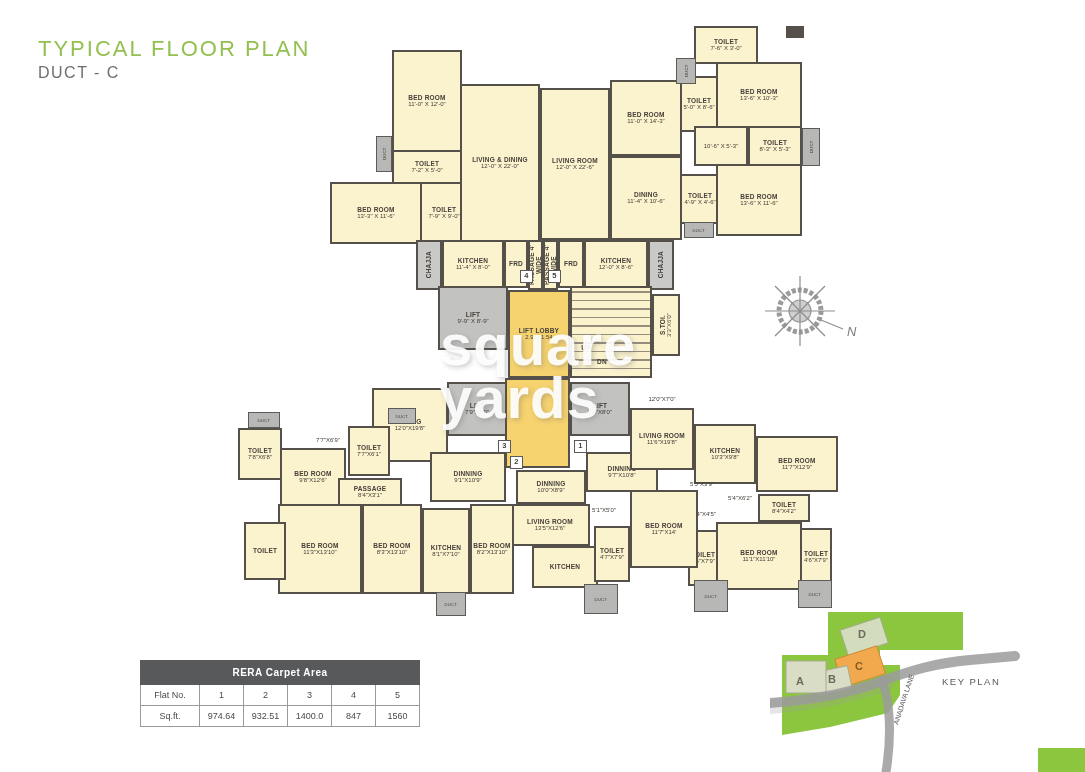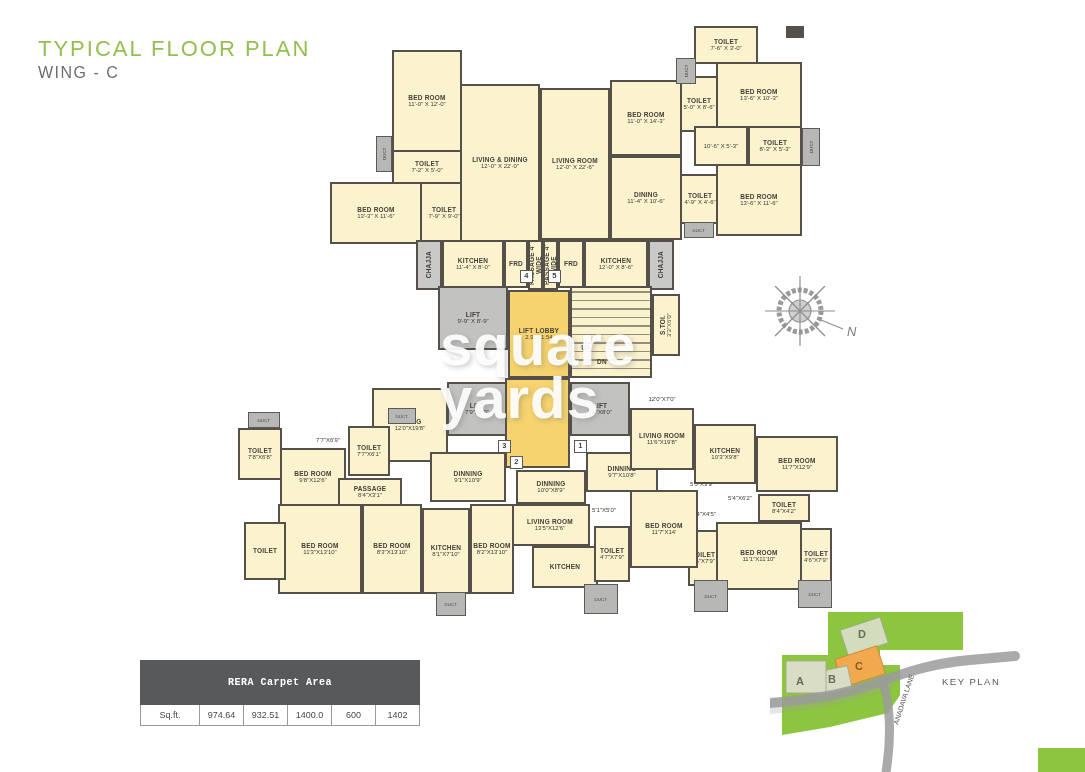--- a/index.html
+++ b/index.html
@@ -28,35 +28,35 @@
   .t-marker .nm{font-size:7.5px;font-weight:bold;}
   .vert .lbl{writing-mode:vertical-rl;transform:rotate(180deg);}
 
   
   #watermark{position:absolute;left:440px;top:318px;z-index:50;color:rgba(255,255,255,.92);
              font-weight:bold;font-size:58px;line-height:.92;letter-spacing:1px;
              text-shadow:2px 2px 5px rgba(110,110,110,.35);pointer-events:none;}
 
   
   #rera{position:absolute;left:140px;top:660px;border-collapse:collapse;}
-  #rera th.hdr{background:#58595B;color:#fff;font-size:10px;letter-spacing:.5px;padding:16px 4px;border:1px solid #58595B;font-family:Liberation Mono, monospace;}
+  #rera th.hdr{background:#58595B;color:#fff;font-size:10px;letter-spacing:.5px;padding:6px 4px;border:1px solid #58595B;}
   #rera td{border:1px solid #9a9a9a;font-size:9px;color:#4a4a4a;text-align:center;padding:5px 3px;background:#fff;}
   #rera td.c0{width:52px;}
   #rera td.c{width:37px;}
 
   
   .svgtxt{font-family:"Liberation Sans",sans-serif;}
 </style>
 </head>
 <body>
 
 <div id="stage">
 
   <div id="title">TYPICAL FLOOR PLAN</div>
-  <div id="subtitle">WING - C</div>
+  <div id="subtitle">DUCT - C</div>
 
   <div id="plan">
       <div class="room t-duct vert" style="left: 376px; top: 136px; width: 16px; height: 36px;">
         <div class="lbl">
           <div class="nm">DUCT</div>
         </div>
       </div>
       <div class="room t-room" style="left: 392px; top: 50px; width: 70px; height: 102px;">
         <div class="lbl">
           <div class="nm">BED ROOM</div>
@@ -500,26 +500,34 @@
   </div>
 
   <table id="rera">
     <thead>
       <tr>
           <th class="hdr" colspan="6">RERA Carpet Area</th>
         </tr>
     </thead>
     <tbody>
         <tr>
+          <td class="c0">Flat No.</td>
+          <td class="c">1</td>
+          <td class="c">2</td>
+          <td class="c">3</td>
+          <td class="c">4</td>
+          <td class="c">5</td>
+        </tr>
+        <tr>
           <td class="c0">Sq.ft.</td>
           <td class="c">974.64</td>
           <td class="c">932.51</td>
           <td class="c">1400.0</td>
-          <td class="c">600</td>
-          <td class="c">1402</td>
+          <td class="c">847</td>
+          <td class="c">1560</td>
         </tr>
       </tbody>
   </table>
 
   <svg width="315" height="177" style="position:absolute;left:770px;top:595px;" viewBox="0 0 315 177">
     <polygon points="58,17 193,17 193,55 110,55 110,70 130,70 130,100 118,118 60,132 12,140 12,60 58,60" fill="#8CC63F"></polygon>
     <rect x="268" y="153" width="47" height="24" fill="#8CC63F"></rect>
     <g>
       <rect x="73" y="28" width="42" height="27" fill="#D4DCBE" stroke="#9fae85" stroke-width="1" transform="rotate(-18 94 41)"></rect>
       <rect x="68" y="57" width="44" height="29" fill="#F2A94E" stroke="#cd8a33" stroke-width="1" transform="rotate(-18 90 71)"></rect>

